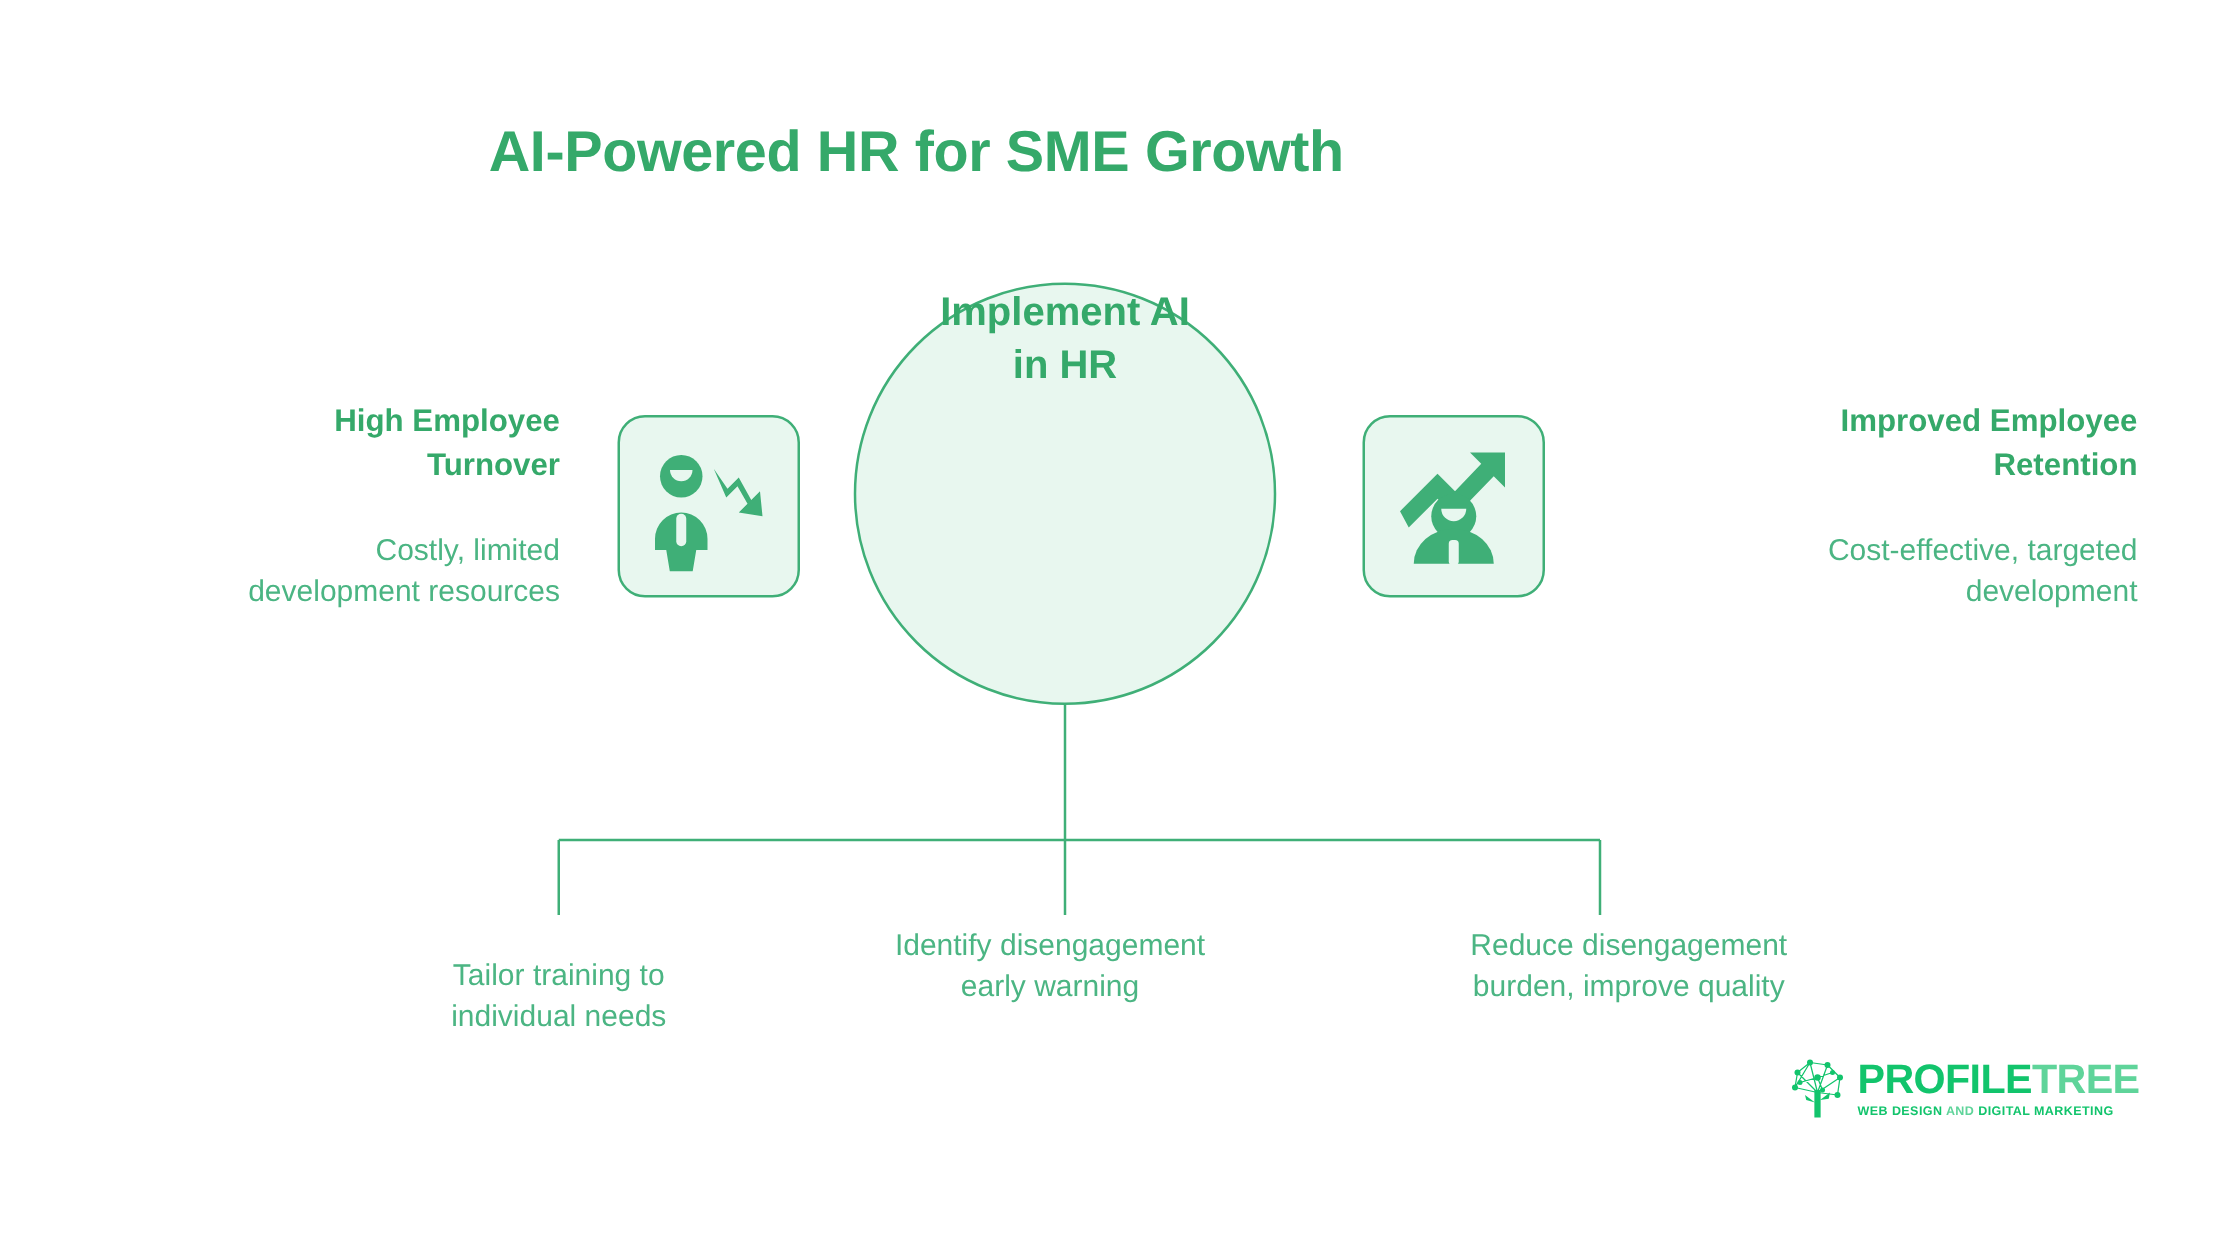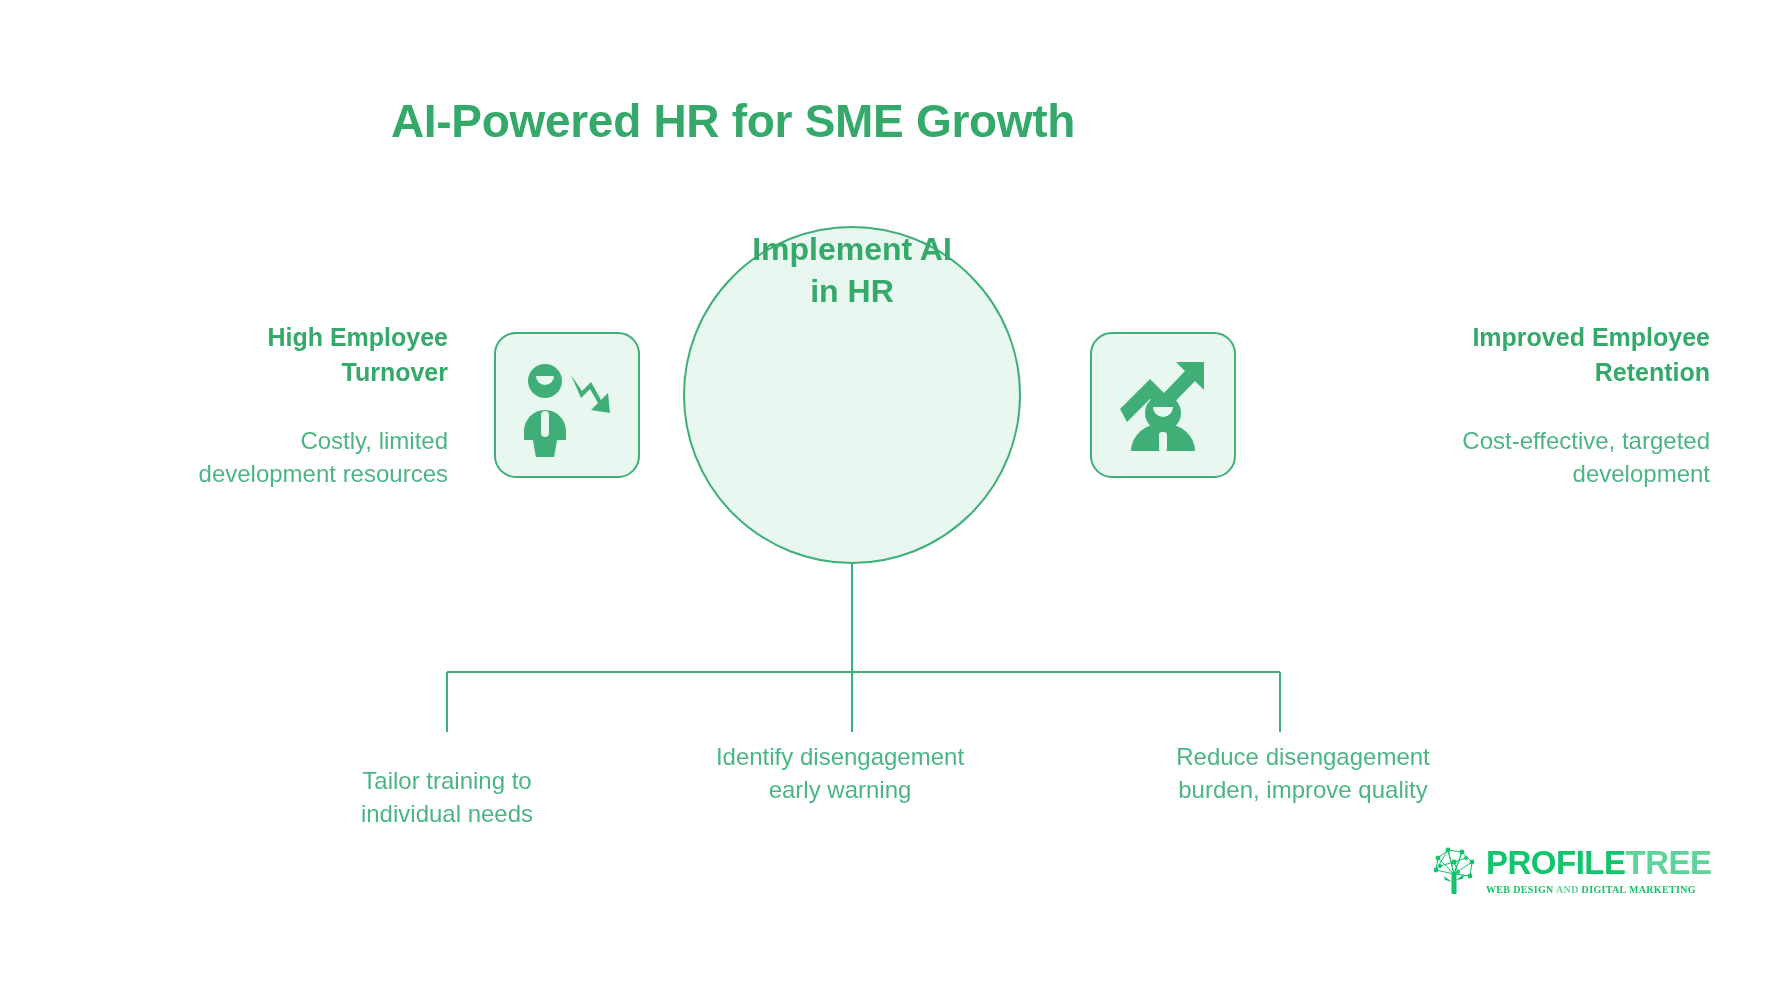--- a/index.html
+++ b/index.html
@@ -136,21 +136,20 @@
   #logo-word-profile { color:#12c46c; }
   #logo-word-tree    { color:#5fd49a; }
   #logo-tagline {
     font-size:10px;
     font-weight:bold;
     color:#12c46c;
     letter-spacing:0.35px;
     line-height:1;
     margin-top:6px;
     white-space:nowrap;
-    font-family:Liberation Serif, serif;
   }
   #logo-tagline .dim { color:#5fd49a; }
 </style>
 </head>
 <body>
 
 <div id="canvas">
 
   <div id="title">AI-Powered HR for SME Growth</div>
 

